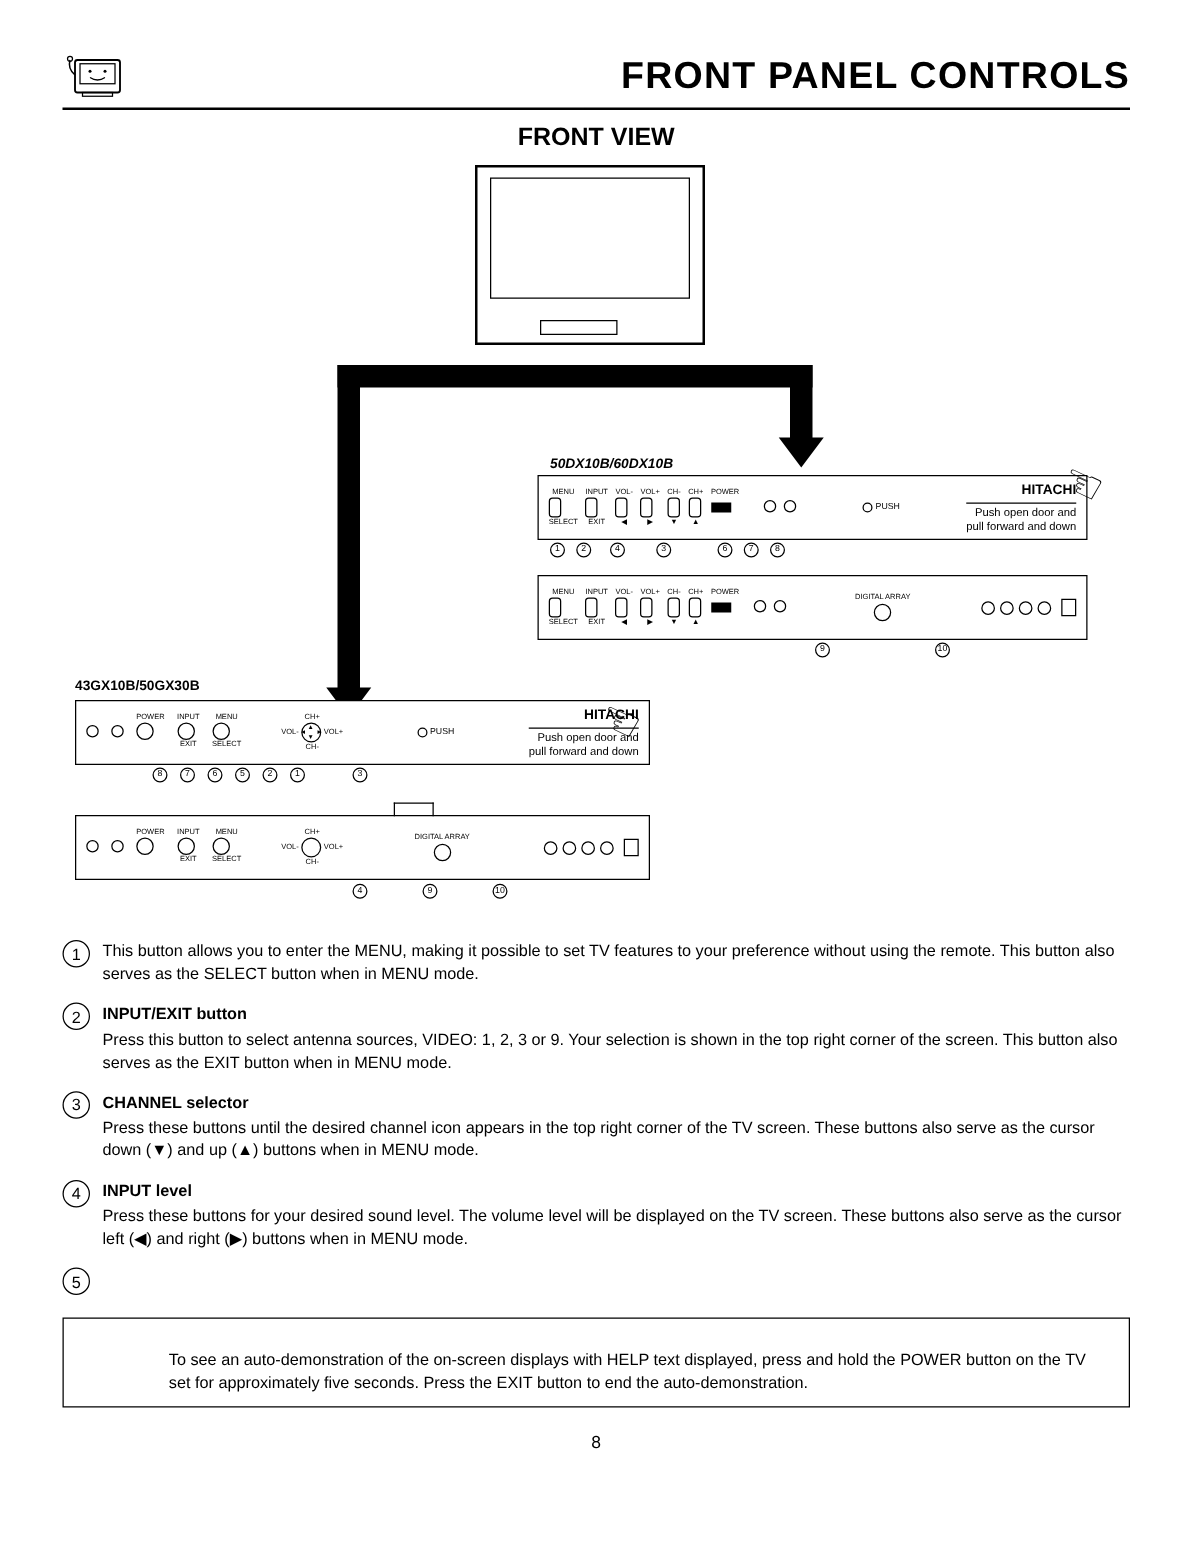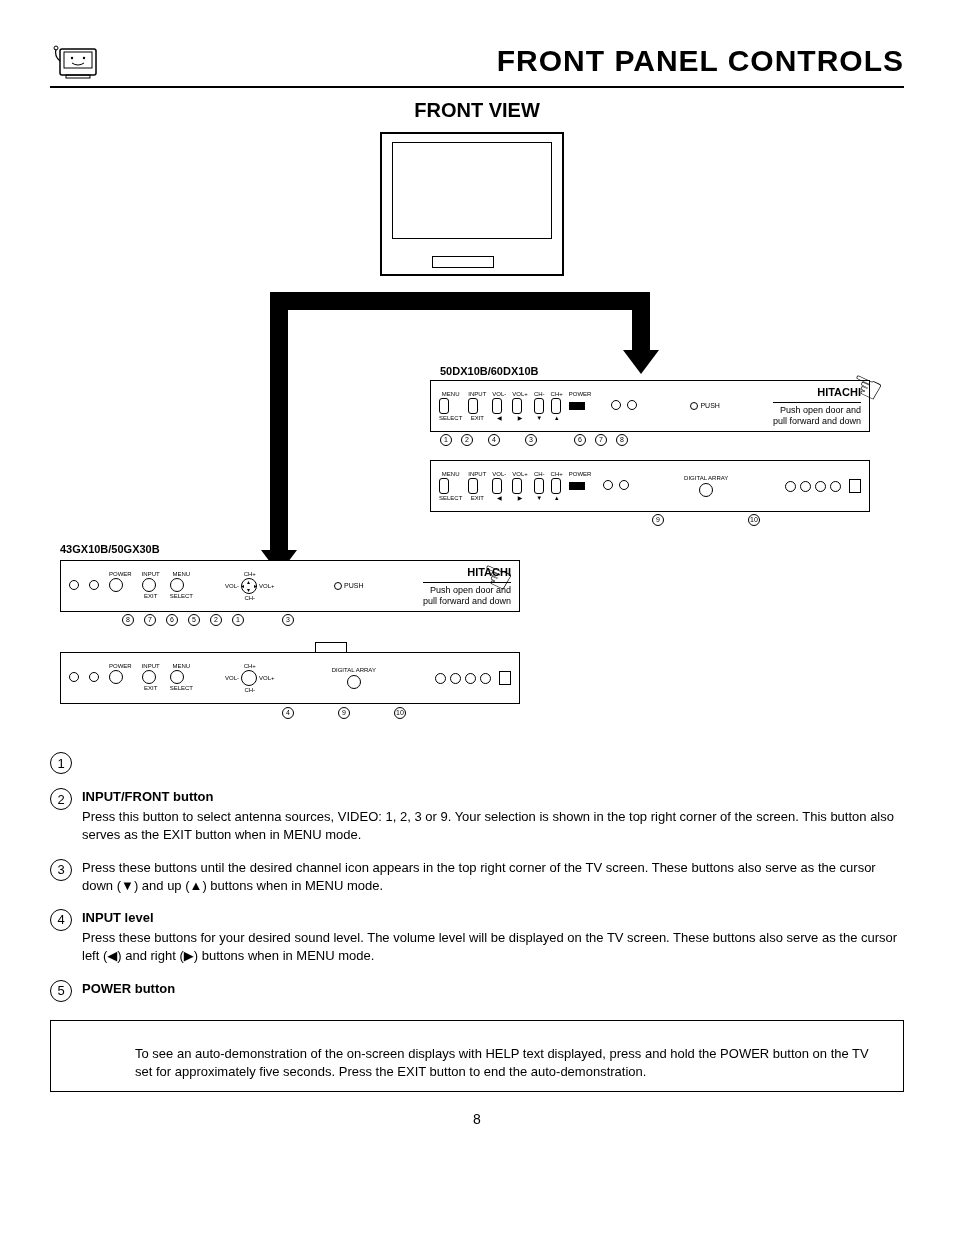--- a/index.html
+++ b/index.html
@@ -7,21 +7,21 @@
     margin: 0;
     padding: 40px 50px;
     width: 954px;
     box-sizing: border-box;
     color: #000;
     font-size: 13px;
     line-height: 1.4;
   }
   .header-row {
     display: flex;
-    align-items: center;
+    align-items: flex-start;
     border-bottom: 2px solid #000;
     padding-bottom: 4px;
     margin-bottom: 8px;
   }
   .tv-icon {
     width: 50px;
     height: 40px;
     flex-shrink: 0;
   }
   .page-title {
@@ -163,21 +163,21 @@
     <div class="tv-screen"></div>
     <div class="tv-speaker"></div>
   </div>
 
   <div class="arrow-stem-h" style="left:220px; top:160px; width:380px;"></div>
   <div class="arrow-stem-v" style="left:220px; top:160px; height:260px;"></div>
   <div class="arrow-head-down" style="left:211px; top:418px;"></div>
   <div class="arrow-stem-v" style="left:582px; top:160px; height:60px;"></div>
   <div class="arrow-head-down" style="left:573px; top:218px;"></div>
 
-  <div class="panel-label" style="left:390px; top:232px;">50DX10B/60DX10B</div>
+  <div class="panel-label" style="left:390px; top:232px;font-style:italic;">50DX10B/60DX10B</div>
 
   <div class="panel" style="left:380px; top:248px; width:440px; height:52px;">
     <div style="display:flex;justify-content:space-between;align-items:center;height:100%;">
       <div>
         <div class="btn-row">
           <div style="text-align:center">
               <div class="tiny">MENU</div>
               <div class="btn"></div>
               <div class="tiny">SELECT</div>
             </div>
@@ -411,46 +411,47 @@
   </div>
 
   <div style="position:absolute;left:265px;top:510px;width:30px;height:10px;border:1px solid #000;border-bottom:none;"></div>
 
 </div>
 
 <div>
   <div class="item-row">
     <span class="circle-num">1</span>
     <div class="item-text">
+      <div class="item-body">This button allows you to enter the MENU, making it possible to set TV features to your preference without using the remote.  This button also serves as the SELECT button when in MENU mode.</div>
     </div>
   </div>
   <div class="item-row">
     <span class="circle-num">2</span>
     <div class="item-text">
-      <div class="item-title">INPUT/FRONT button</div>
+      <div class="item-title">INPUT/EXIT button</div>
       <div class="item-body">Press this button to select antenna sources, VIDEO: 1, 2, 3 or 9.  Your selection is shown in the top right corner of the screen.  This button also serves as the EXIT button when in MENU mode.</div>
     </div>
   </div>
   <div class="item-row">
     <span class="circle-num">3</span>
     <div class="item-text">
+      <div class="item-title">CHANNEL selector</div>
       <div class="item-body">Press these buttons until the desired channel icon appears in the top right corner of the TV screen.  These buttons also serve as the cursor down (▼) and up (▲) buttons when in MENU mode.</div>
     </div>
   </div>
   <div class="item-row">
     <span class="circle-num">4</span>
     <div class="item-text">
       <div class="item-title">INPUT level</div>
       <div class="item-body">Press these buttons for your desired sound level.  The volume level will be displayed on the TV screen.  These buttons also serve as the cursor left (◀) and right (▶) buttons when in MENU mode.</div>
     </div>
   </div>
   <div class="item-row">
     <span class="circle-num">5</span>
     <div class="item-text">
-      <div class="item-title">POWER button</div>
     </div>
   </div>
 </div>
 
 <div class="note-box">
   <div class="note-para2">To see an auto-demonstration of the on-screen displays with HELP text displayed, press and hold the POWER button on the TV set for approximately five seconds.  Press the EXIT button to end the auto-demonstration.</div>
 </div>
 
 <div class="page-num">8</div>
 

